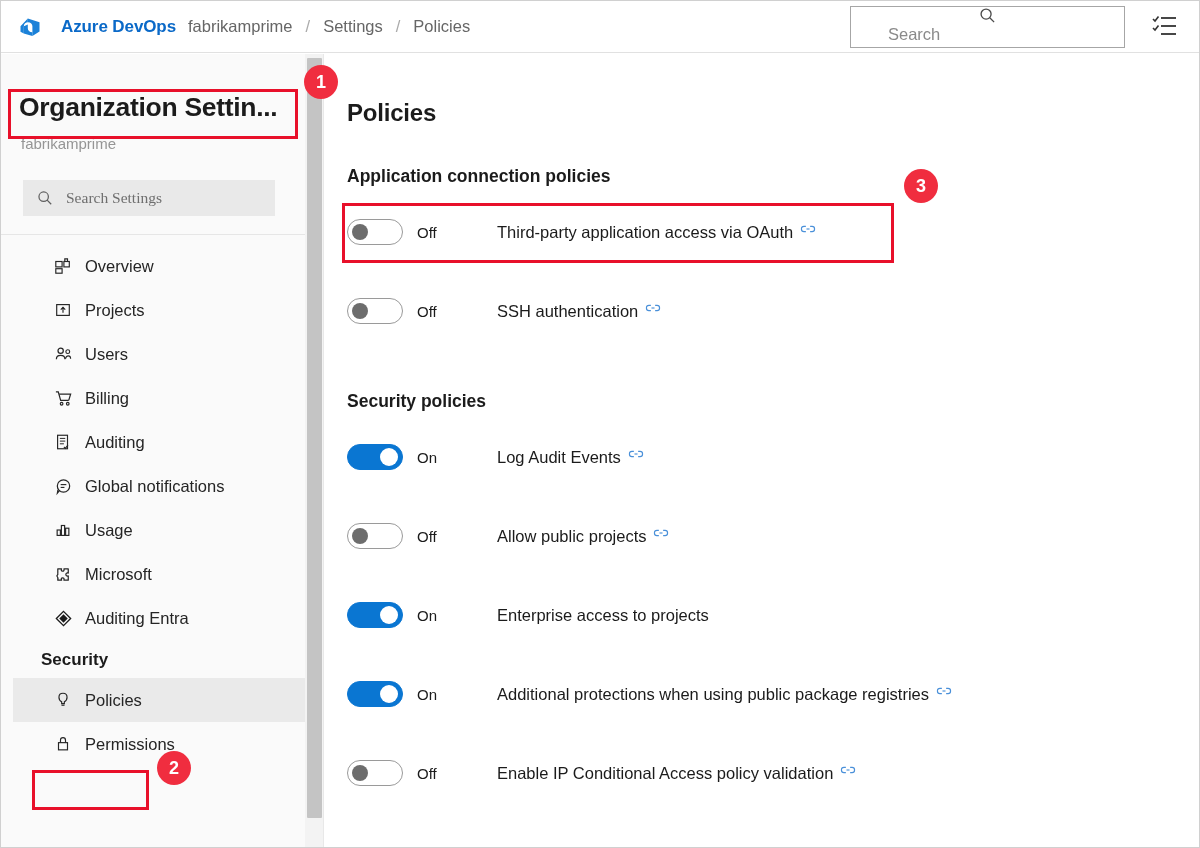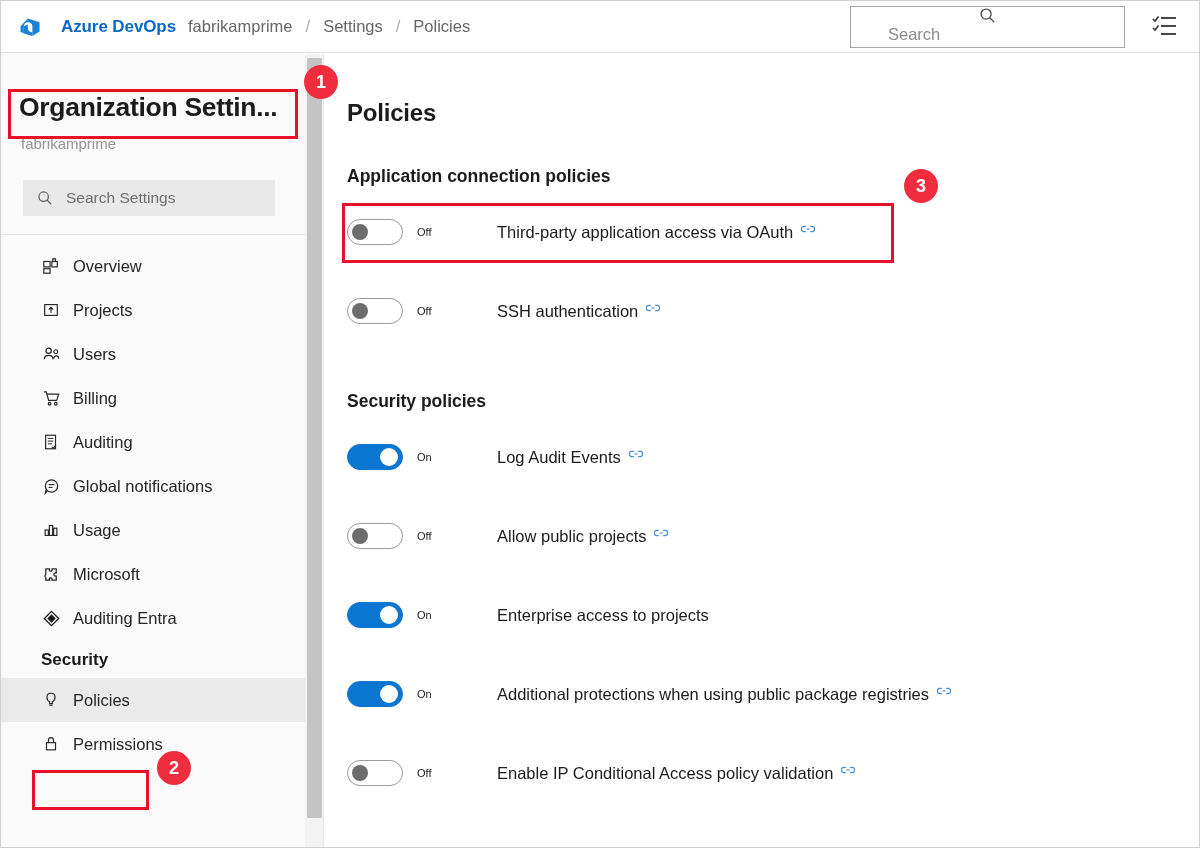--- a/index.html
+++ b/index.html
@@ -112,21 +112,21 @@
     left: 22px; top: 126px;
     width: 252px; height: 36px;
     background: #e9e9e9;
     display: flex;
     align-items: center;
     padding-left: 14px;
   }
   .settings-search .mag { margin-right: 11px; display:flex; }
   .settings-search-input {
     border: none; outline: none; background: transparent;
-    font-family: Liberation Sans, sans-serif;
+    font-family: Liberation Serif, serif;
     font-size: 15.5px;
     color: #595959;
     width: 195px;
   }
   .settings-search-input::placeholder { color: #6e6e6e; }
 
   .sidebar-divider {
     position: absolute;
     left: 0; top: 180px;
     width: 304px; height: 1px;
@@ -142,20 +142,21 @@
     height: 38px;
   }
   .nav-item {
     display: flex;
     align-items: center;
     height: 44px;
     padding-left: 40px;
     font-size: 16.5px;
     color: #252525;
     cursor: pointer;
+    margin-left: 12px;
   }
   .nav-item.selected { background: #eaeaea; }
   .nav-item .nav-ico {
     width: 20px; height: 20px;
     margin-right: 12px;
     flex: 0 0 auto;
     display: flex; align-items: center; justify-content: center;
   }
   .nav-label { white-space: nowrap; }
 
@@ -232,21 +233,21 @@
   .toggle.on .knob {
     position: absolute;
     right: 4px; top: 3px;
     width: 18px; height: 18px;
     border-radius: 50%;
     background: #ffffff;
   }
   .state-label {
     width: 80px;
     margin-left: 14px;
-    font-size: 11px;
+    font-size: 15px;
     color: #1b1b1b;
     flex: 0 0 auto;
   }
   .policy-label {
     font-size: 16.5px;
     color: #1b1b1b;
   }
   .link-ico {
     display: inline-block;
     margin-left: 7px;

